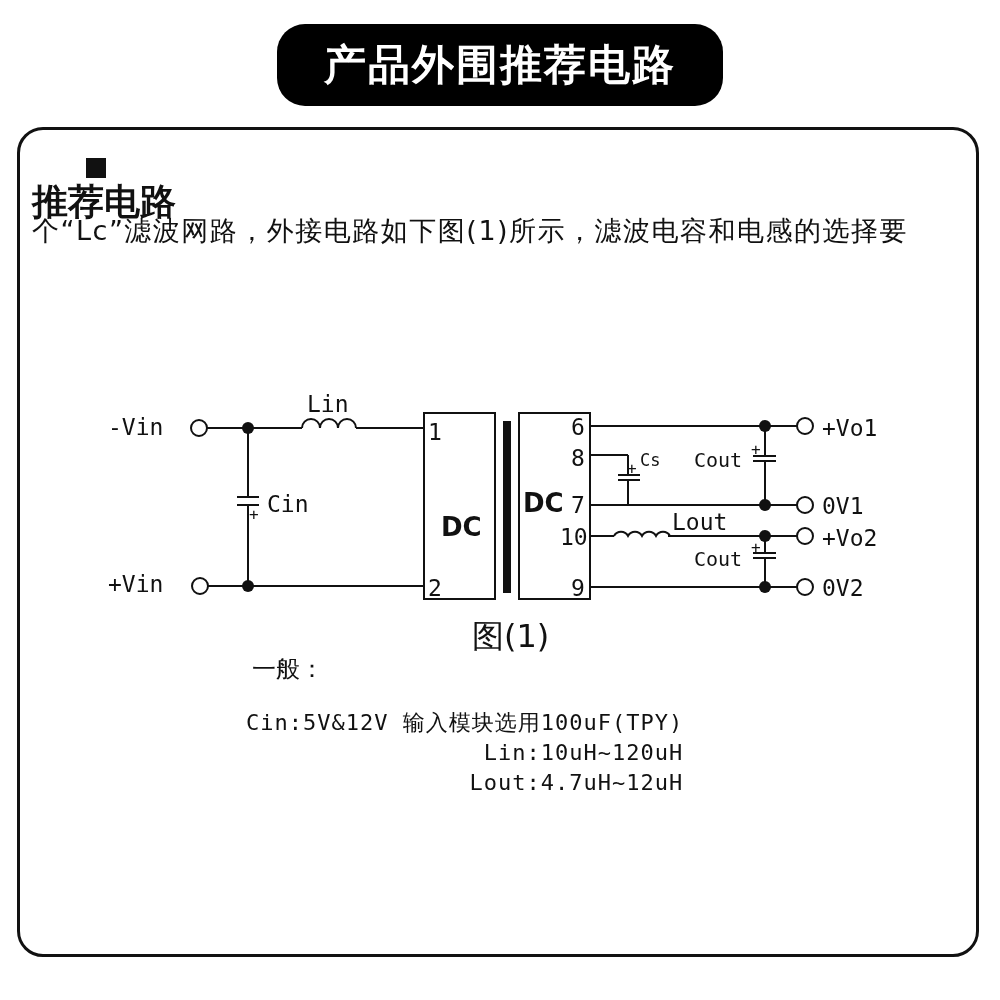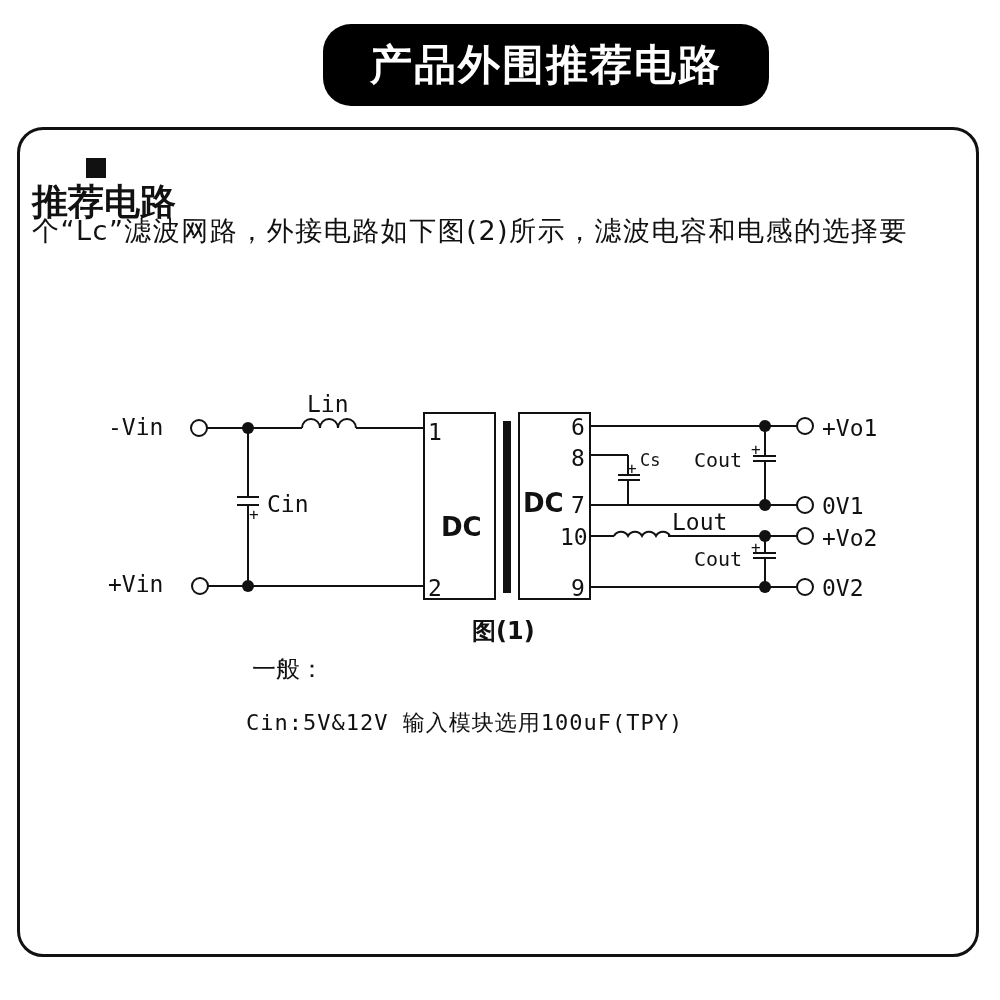--- a/index.html
+++ b/index.html
@@ -1,60 +1,60 @@
 <!DOCTYPE html>
 <html><head>
 <meta charset="utf-8">
 <style>
   html, body { margin:0; padding:0; background:#ffffff; }
   body { width:1000px; height:1000px; position:relative; overflow:hidden; font-family:"DejaVu Sans", sans-serif; color:#111; }
   .title-pill {
     position:absolute; left:277px; top:24px; width:446px; height:82px;
     background:#000; border-radius:28px; color:#fff;
     display:flex; align-items:center; justify-content:center;
-    font-size:42px; font-weight:bold; letter-spacing:2px;margin-left:46px;
+    font-size:42px; font-weight:bold; letter-spacing:2px;
   }
   .frame {
     position:absolute; left:17px; top:127px; width:962px; height:830px;
     border:3px solid #111; border-radius:26px; box-sizing:border-box;
   }
   .section-heading {
     position:absolute; left:32px; top:158px; font-size:36px; font-weight:bold;
     display:flex; align-items:center;flex-direction:column;
   }
   .section-heading .square { display:inline-block; width:20px; height:20px; background:#111; margin-right:16px; }
   .para {
     position:absolute; left:32px; top:208px; width:940px;
     font-size:27px; line-height:46px; letter-spacing:1.5px;
   }
   .para div { white-space:nowrap; }
   svg.schematic { position:absolute; left:0; top:380px; }
   .sch-text { font-family:"DejaVu Sans Mono", monospace; font-size:23px; fill:#111; }
   .sch-text-b { font-family:"DejaVu Sans", sans-serif; font-size:26px; fill:#111; font-weight:bold; }
-  .caption { position:absolute; left:472px; top:615px; font-size:24px; font-family:"DejaVu Sans", sans-serif;font-weight:bold; }
+  .caption { position:absolute; left:472px; top:615px; font-size:32px; font-family:"DejaVu Sans", sans-serif; }
   .general { position:absolute; left:252px; top:653px; font-size:24px; }
   .notes { position:absolute; left:246px; top:708px; font-family:"DejaVu Sans Mono", monospace; font-size:22px; line-height:30px; letter-spacing:1px; }
   .notes div { white-space:pre;text-align:right; }
 </style>
 </head>
 <body>
 
 <div class="title-pill">
   <span>产品外围推荐电路</span>
 </div>
 
 <div class="frame"></div>
 
 <div class="section-heading">
   <span class="square"></span>
   <span>推荐电路</span>
 </div>
 
 <div class="para">
-  <div>个“Lc”滤波网路，外接电路如下图(2)所示，滤波电容和电感的选择要</div>
+  <div>个“Lc”滤波网路，外接电路如下图(1)所示，滤波电容和电感的选择要</div>
 </div>
 
 <svg class="schematic" width="1000" height="230" viewBox="0 380 1000 230">
   <g stroke="#111" stroke-width="2" fill="none">
 
     <line x1="207" y1="428" x2="302" y2="428"></line>
     <path d="M302 428 a9 9 0 0 1 18 0 a9 9 0 0 1 18 0 a9 9 0 0 1 18 0"></path>
     <line x1="356" y1="428" x2="424" y2="428"></line>
 
     <line x1="208" y1="586" x2="424" y2="586"></line>
@@ -140,13 +140,15 @@
   <text class="sch-text" x="822" y="546">+Vo2</text>
   <text class="sch-text" x="822" y="596">0V2</text>
 </svg>
 
 <div class="caption">图(1)</div>
 
 <div class="general">一般：</div>
 
 <div class="notes">
   <div>Cin:5V&amp;12V 输入模块选用100uF(TPY)</div>
+  <div>Lin:10uH~120uH</div>
+  <div>Lout:4.7uH~12uH</div>
 </div>
 
 </body></html>

